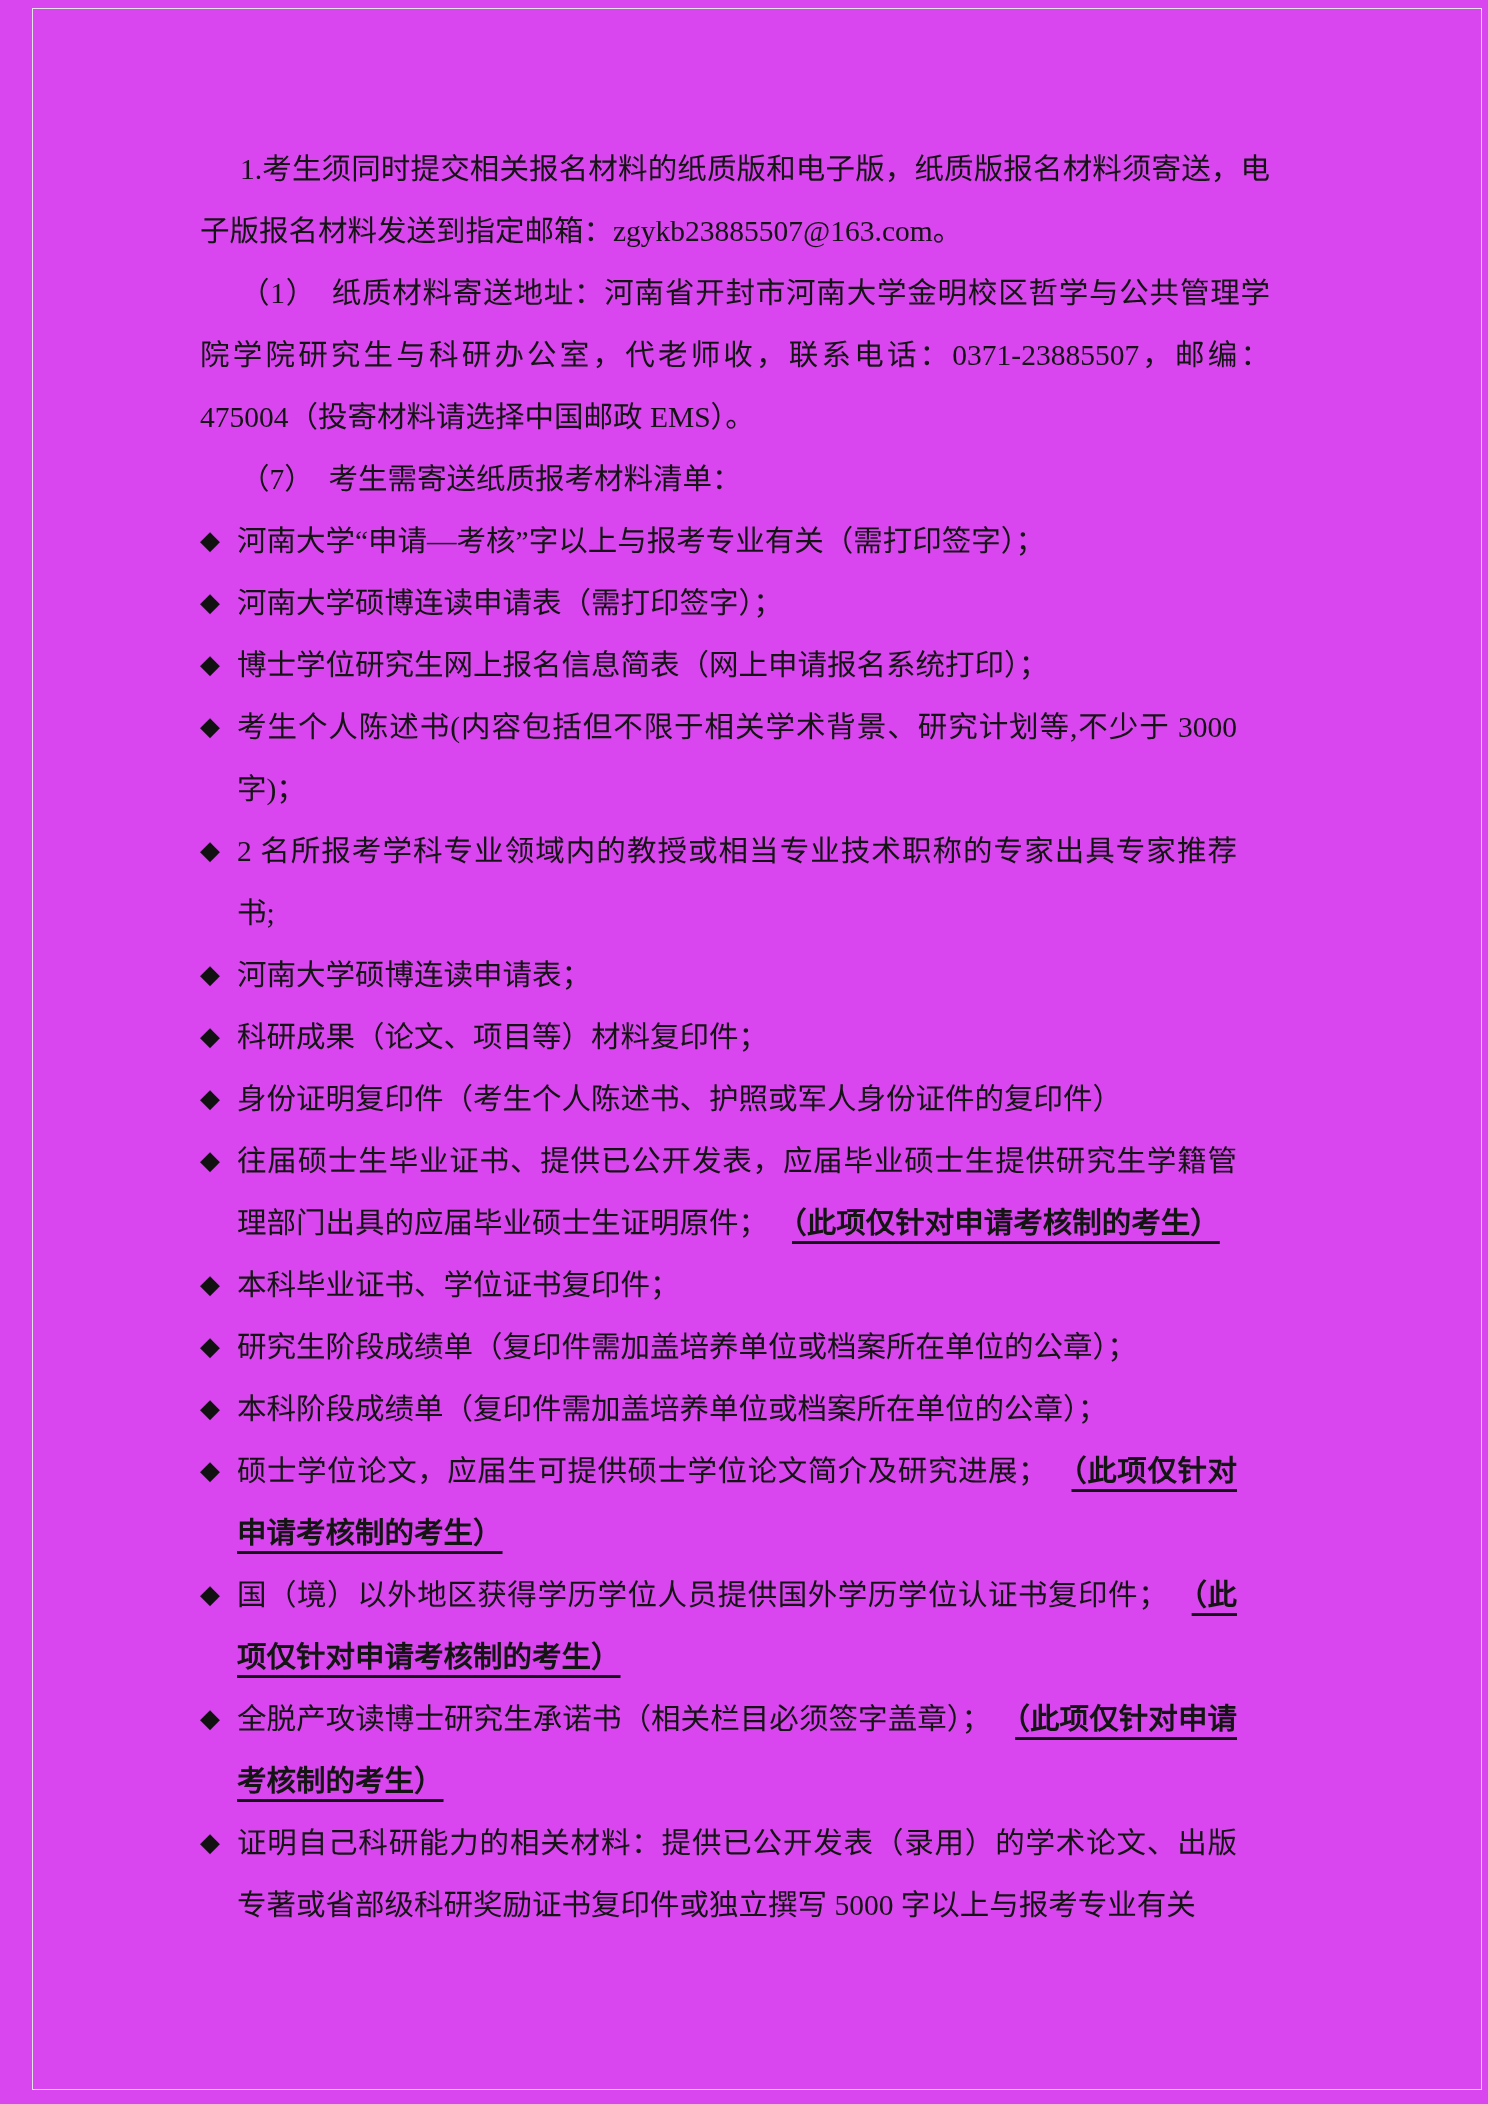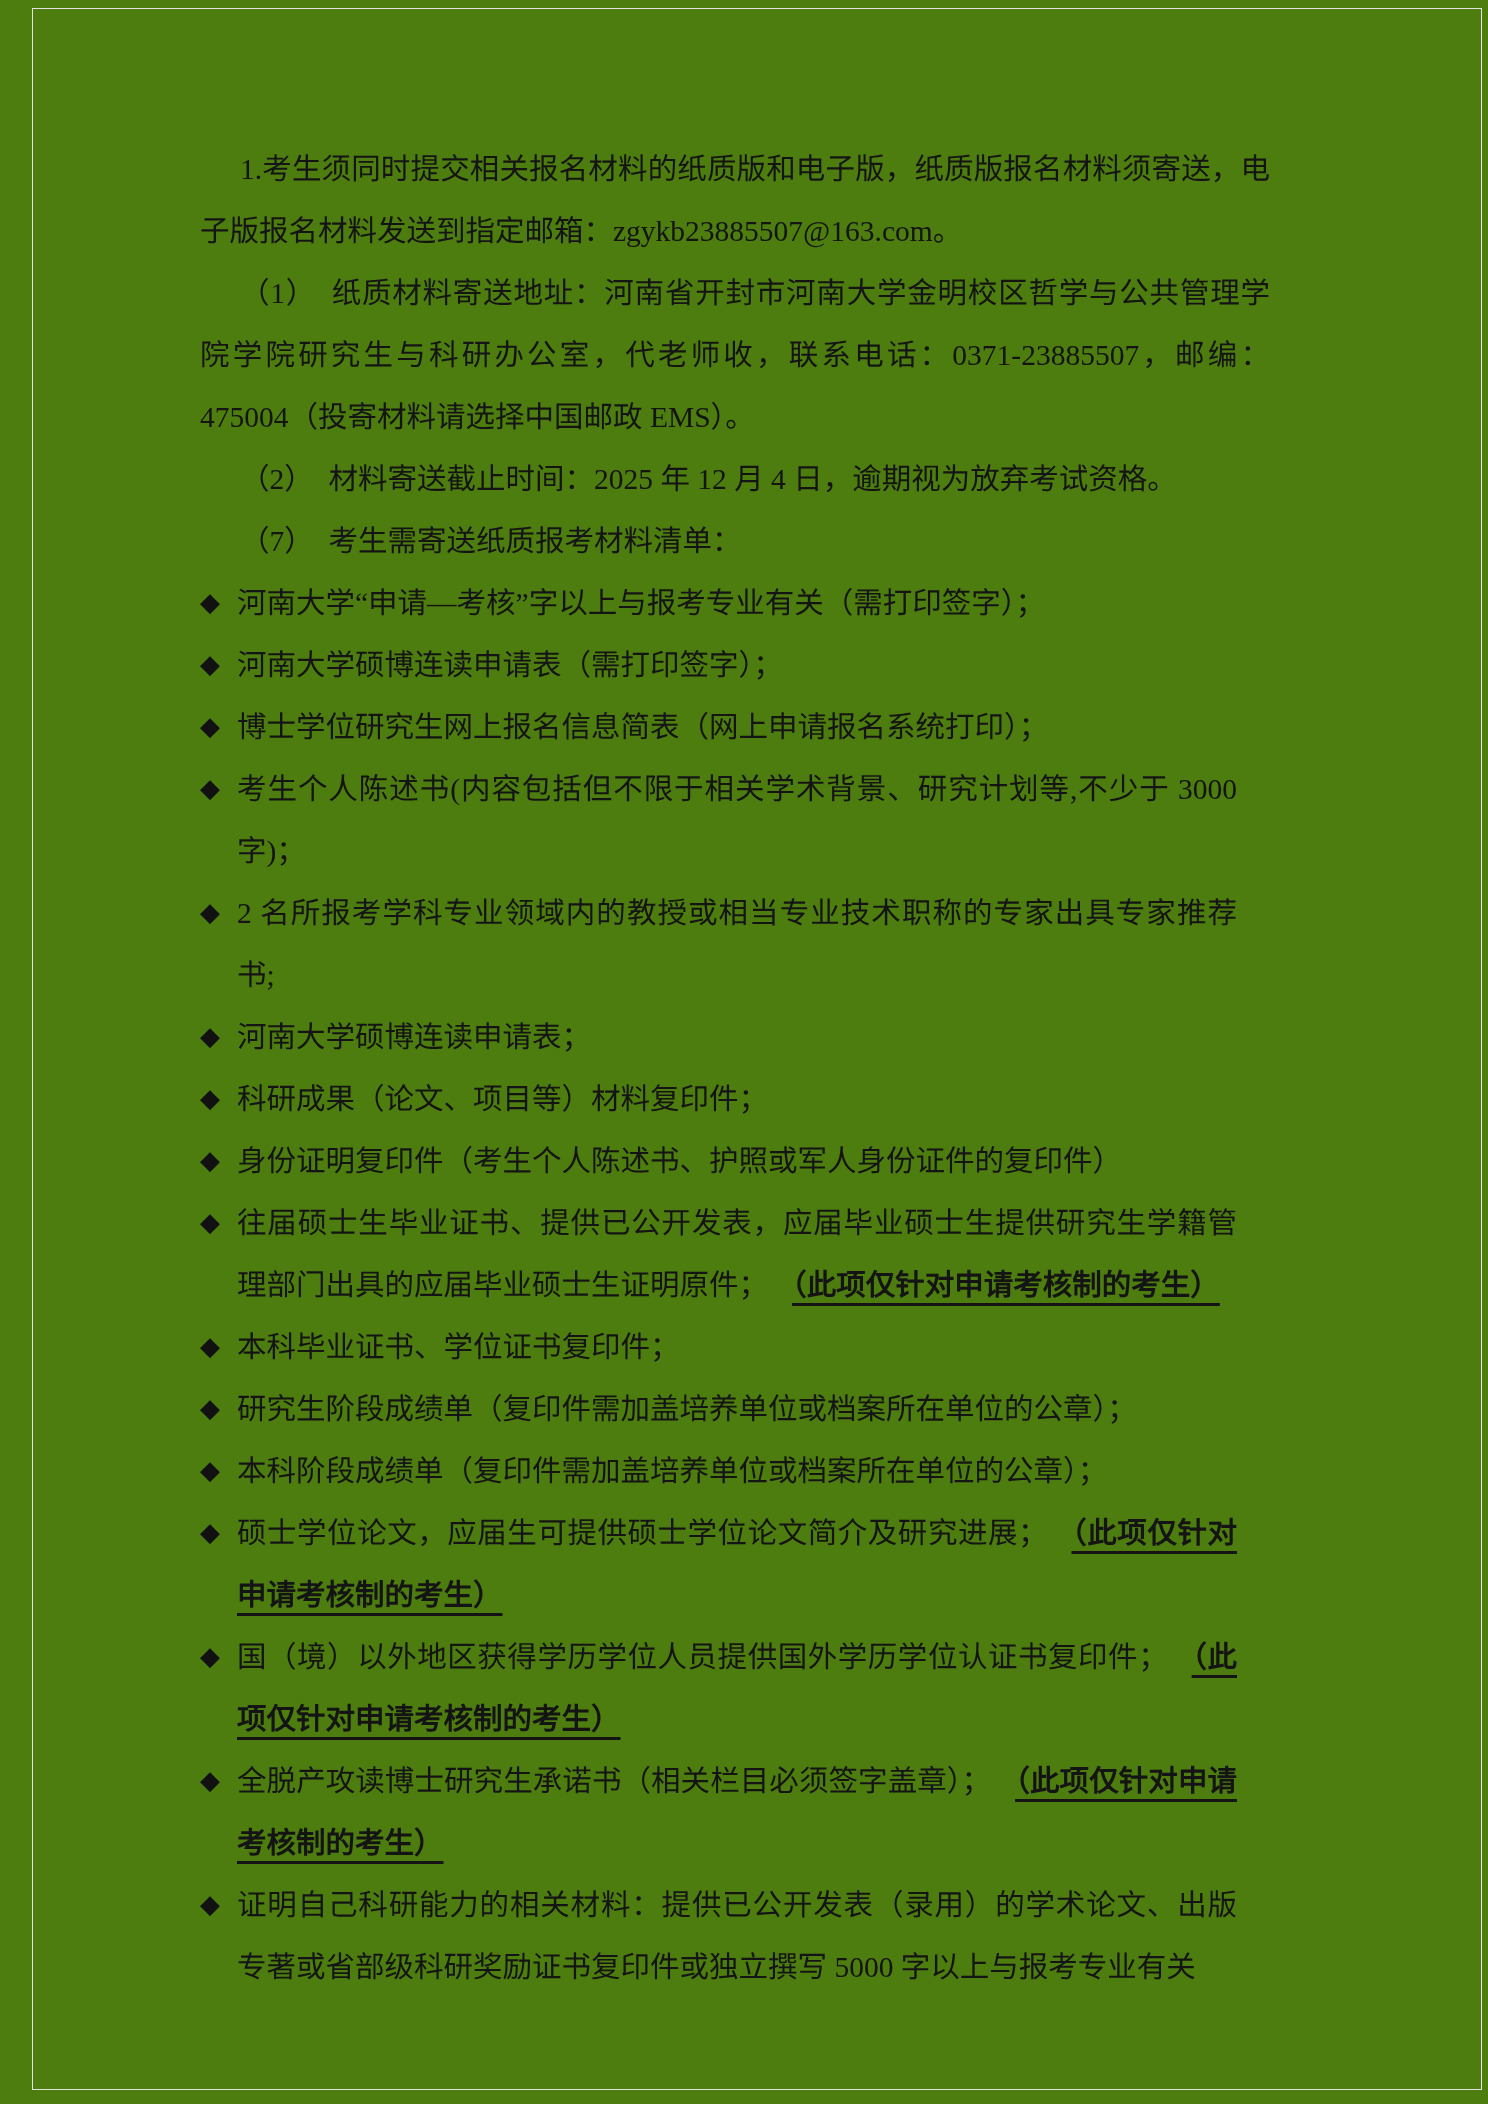--- a/index.html
+++ b/index.html
@@ -7,21 +7,21 @@
     padding: 0;
     background: #ffffff;
     width: 1488px;
     height: 2104px;
     overflow: hidden;
   }
   .page {
     position: relative;
     width: 1488px;
     height: 2104px;
-    background: #4d7c0f;
+    background: #d946ef;
     font-family: "Liberation Serif", "DejaVu Serif", serif;
     color: #141414;
   }
   .page-frame {
     position: absolute;
     left: 32px;
     top: 8px;
     right: 6px;
     bottom: 14px;
     border: 1px solid #e2e2e2;
@@ -72,21 +72,20 @@
 <body>
 
 <div class="page">
   <div class="page-frame"></div>
 
   <div class="content">
 
     <div class="paragraphs">
       <p>1.考生须同时提交相关报名材料的纸质版和电子版，纸质版报名材料须寄送，电子版报名材料发送到指定邮箱：zgykb23885507@163.com。</p>
       <p>（1）　纸质材料寄送地址：河南省开封市河南大学金明校区哲学与公共管理学院学院研究生与科研办公室，代老师收，联系电话：0371-23885507，邮编：475004（投寄材料请选择中国邮政 EMS）。</p>
-      <p>（2）　材料寄送截止时间：2025 年 12 月 4 日，逾期视为放弃考试资格。</p>
       <p>（7）　考生需寄送纸质报考材料清单：</p>
     </div>
 
     <ul class="materials">
       <li>
           <span class="marker">◆</span>
           <span class="item-body"><span class="item-text">河南大学“申请—考核”字以上与报考专业有关（需打印签字）；</span></span>
         </li>
       <li>
           <span class="marker">◆</span>

